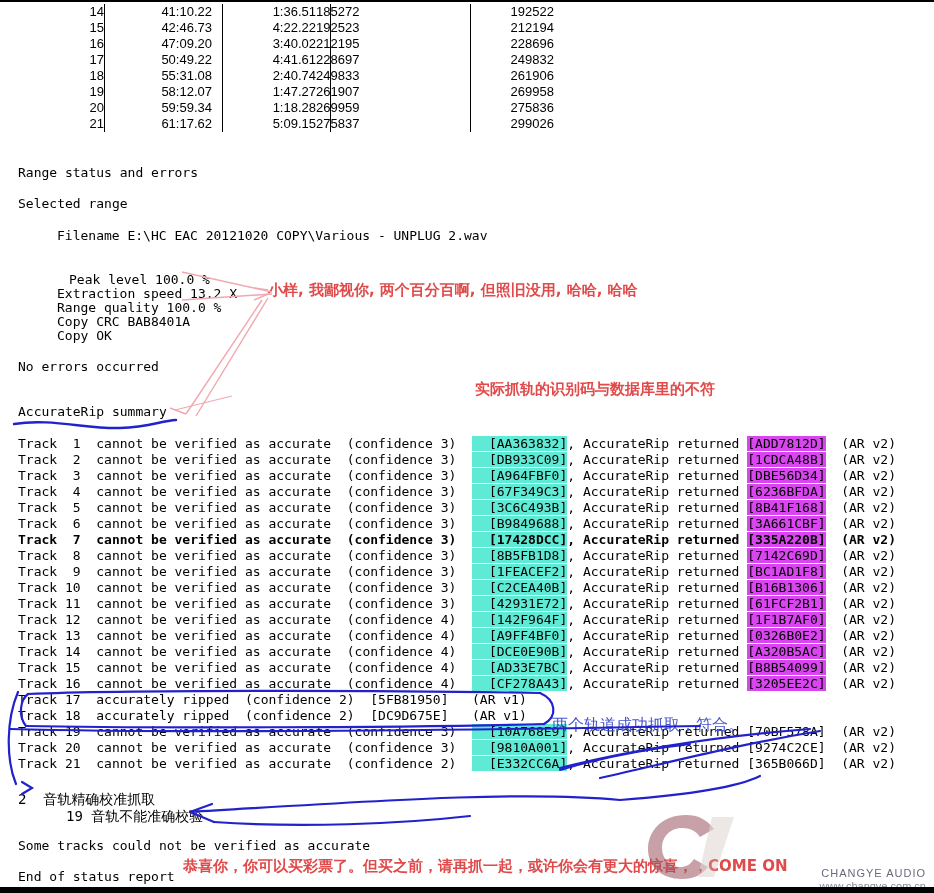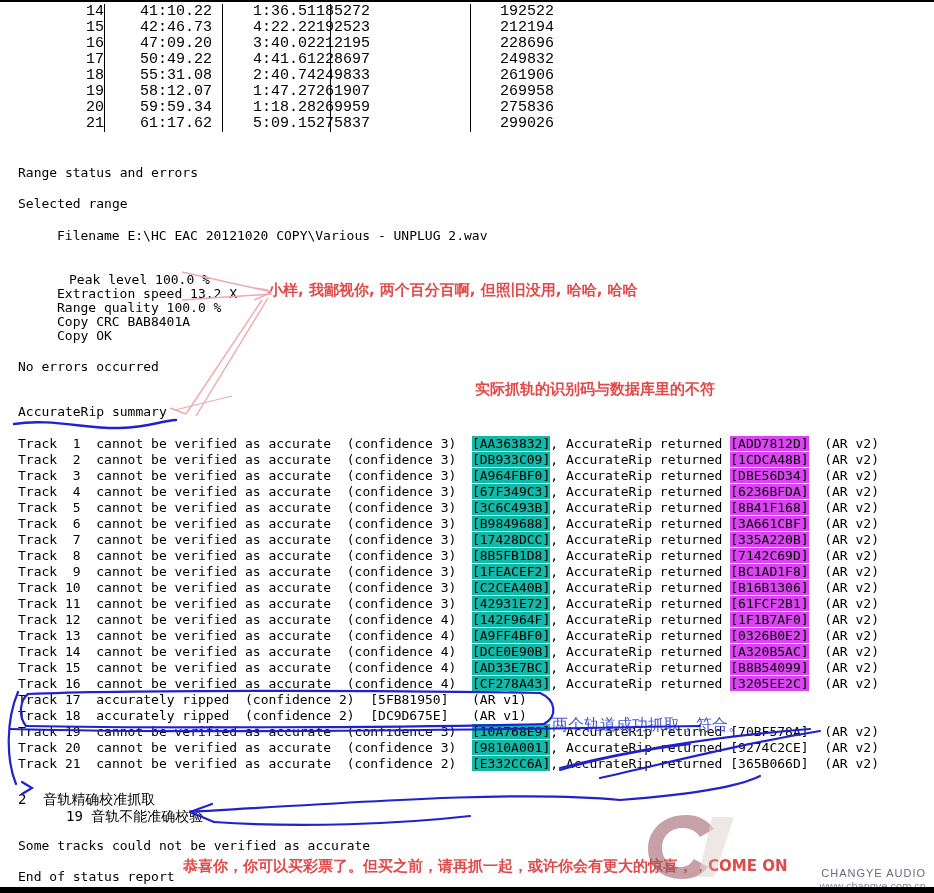--- a/index.html
+++ b/index.html
@@ -20,32 +20,32 @@
     font-family:"DejaVu Sans Mono","Liberation Mono",monospace;
     font-size:13px;
     line-height:16px;
     white-space:pre;
     color:#000;
     letter-spacing:0px;
   }
 
   
   #toc-table { position:absolute; left:0; top:0; width:934px; }
-  #toc-table table { border-collapse:collapse; font-family:Liberation Mono, monospace; font-size:15px; line-height:16px; }
+  #toc-table table { border-collapse:collapse; font-family:Liberation Sans, sans-serif; font-size:13px; line-height:16px; }
   #toc-table td { padding:0 0 0 0; white-space:pre; color:#000; }
   .c-num  { width:86px; text-align:right; padding-right:12px; }
   .c-start{ width:108px; text-align:right; padding:0 14px 0 10px; }
   .c-len  { width:104px; text-align:right; padding:0 14px 0 10px; }
   .c-s1   { width:118px; text-align:left; padding:0 22px 0 10px; }
   .c-s2   { width:120px; text-align:right; padding:0 0 0 12px; }
 
   .vline { position:absolute; width:1px; background:#000; }
 
   
-  .hl-blue { background:#14b8a6; }
+  .hl-blue { background:#5eead4;padding-left:17px; }
   .hl-pink { background:#d946ef; }
 
   
   .cjk { position:absolute; font-family:"DejaVu Sans","Liberation Sans",sans-serif; white-space:pre; font-weight:bold; }
   .ann-red  { color:#e04a4a; }
   .ann-blue { color:#4455cc; }
 
   
   #ink { position:absolute; left:0; top:0; width:934px; height:893px; pointer-events:none; }
   #wm-cjk { position:absolute; right:8px; bottom:28px;
@@ -151,21 +151,21 @@
 
   <div class="mono" style="left:18px; top:404px;">AccurateRip summary</div>
 
   <div id="ar-rows">
       <div class="mono" style="left: 18px; top: 436px;"><span>Track  1  </span><span>cannot be verified as accurate  </span><span>(confidence 3)  </span><span class="hl-blue">[AA363832]</span><span>, AccurateRip returned </span><span class="hl-pink">[ADD7812D]</span><span>  (AR v2)</span></div>
       <div class="mono" style="left: 18px; top: 452px;"><span>Track  2  </span><span>cannot be verified as accurate  </span><span>(confidence 3)  </span><span class="hl-blue">[DB933C09]</span><span>, AccurateRip returned </span><span class="hl-pink">[1CDCA48B]</span><span>  (AR v2)</span></div>
       <div class="mono" style="left: 18px; top: 468px;"><span>Track  3  </span><span>cannot be verified as accurate  </span><span>(confidence 3)  </span><span class="hl-blue">[A964FBF0]</span><span>, AccurateRip returned </span><span class="hl-pink">[DBE56D34]</span><span>  (AR v2)</span></div>
       <div class="mono" style="left: 18px; top: 484px;"><span>Track  4  </span><span>cannot be verified as accurate  </span><span>(confidence 3)  </span><span class="hl-blue">[67F349C3]</span><span>, AccurateRip returned </span><span class="hl-pink">[6236BFDA]</span><span>  (AR v2)</span></div>
       <div class="mono" style="left: 18px; top: 500px;"><span>Track  5  </span><span>cannot be verified as accurate  </span><span>(confidence 3)  </span><span class="hl-blue">[3C6C493B]</span><span>, AccurateRip returned </span><span class="hl-pink">[8B41F168]</span><span>  (AR v2)</span></div>
       <div class="mono" style="left: 18px; top: 516px;"><span>Track  6  </span><span>cannot be verified as accurate  </span><span>(confidence 3)  </span><span class="hl-blue">[B9849688]</span><span>, AccurateRip returned </span><span class="hl-pink">[3A661CBF]</span><span>  (AR v2)</span></div>
-      <div class="mono" style="left: 18px; top: 532px;"><span>Track  7  </span><span>cannot be verified as accurate  </span><span>(confidence 3)  </span><span class="hl-blue">[17428DCC]</span><span>, AccurateRip returned </span><span class="hl-pink">[335A220B]</span><span>  (AR v2)</span></div>
+      <div class="mono" style="left: 18px; top: 532px; font-weight: bold;"><span>Track  7  </span><span>cannot be verified as accurate  </span><span>(confidence 3)  </span><span class="hl-blue">[17428DCC]</span><span>, AccurateRip returned </span><span class="hl-pink">[335A220B]</span><span>  (AR v2)</span></div>
       <div class="mono" style="left: 18px; top: 548px;"><span>Track  8  </span><span>cannot be verified as accurate  </span><span>(confidence 3)  </span><span class="hl-blue">[8B5FB1D8]</span><span>, AccurateRip returned </span><span class="hl-pink">[7142C69D]</span><span>  (AR v2)</span></div>
       <div class="mono" style="left: 18px; top: 564px;"><span>Track  9  </span><span>cannot be verified as accurate  </span><span>(confidence 3)  </span><span class="hl-blue">[1FEACEF2]</span><span>, AccurateRip returned </span><span class="hl-pink">[BC1AD1F8]</span><span>  (AR v2)</span></div>
       <div class="mono" style="left: 18px; top: 580px;"><span>Track 10  </span><span>cannot be verified as accurate  </span><span>(confidence 3)  </span><span class="hl-blue">[C2CEA40B]</span><span>, AccurateRip returned </span><span class="hl-pink">[B16B1306]</span><span>  (AR v2)</span></div>
       <div class="mono" style="left: 18px; top: 596px;"><span>Track 11  </span><span>cannot be verified as accurate  </span><span>(confidence 3)  </span><span class="hl-blue">[42931E72]</span><span>, AccurateRip returned </span><span class="hl-pink">[61FCF2B1]</span><span>  (AR v2)</span></div>
       <div class="mono" style="left: 18px; top: 612px;"><span>Track 12  </span><span>cannot be verified as accurate  </span><span>(confidence 4)  </span><span class="hl-blue">[142F964F]</span><span>, AccurateRip returned </span><span class="hl-pink">[1F1B7AF0]</span><span>  (AR v2)</span></div>
       <div class="mono" style="left: 18px; top: 628px;"><span>Track 13  </span><span>cannot be verified as accurate  </span><span>(confidence 4)  </span><span class="hl-blue">[A9FF4BF0]</span><span>, AccurateRip returned </span><span class="hl-pink">[0326B0E2]</span><span>  (AR v2)</span></div>
       <div class="mono" style="left: 18px; top: 644px;"><span>Track 14  </span><span>cannot be verified as accurate  </span><span>(confidence 4)  </span><span class="hl-blue">[DCE0E90B]</span><span>, AccurateRip returned </span><span class="hl-pink">[A320B5AC]</span><span>  (AR v2)</span></div>
       <div class="mono" style="left: 18px; top: 660px;"><span>Track 15  </span><span>cannot be verified as accurate  </span><span>(confidence 4)  </span><span class="hl-blue">[AD33E7BC]</span><span>, AccurateRip returned </span><span class="hl-pink">[B8B54099]</span><span>  (AR v2)</span></div>
       <div class="mono" style="left: 18px; top: 676px;"><span>Track 16  </span><span>cannot be verified as accurate  </span><span>(confidence 4)  </span><span class="hl-blue">[CF278A43]</span><span>, AccurateRip returned </span><span class="hl-pink">[3205EE2C]</span><span>  (AR v2)</span></div>
     </div>

